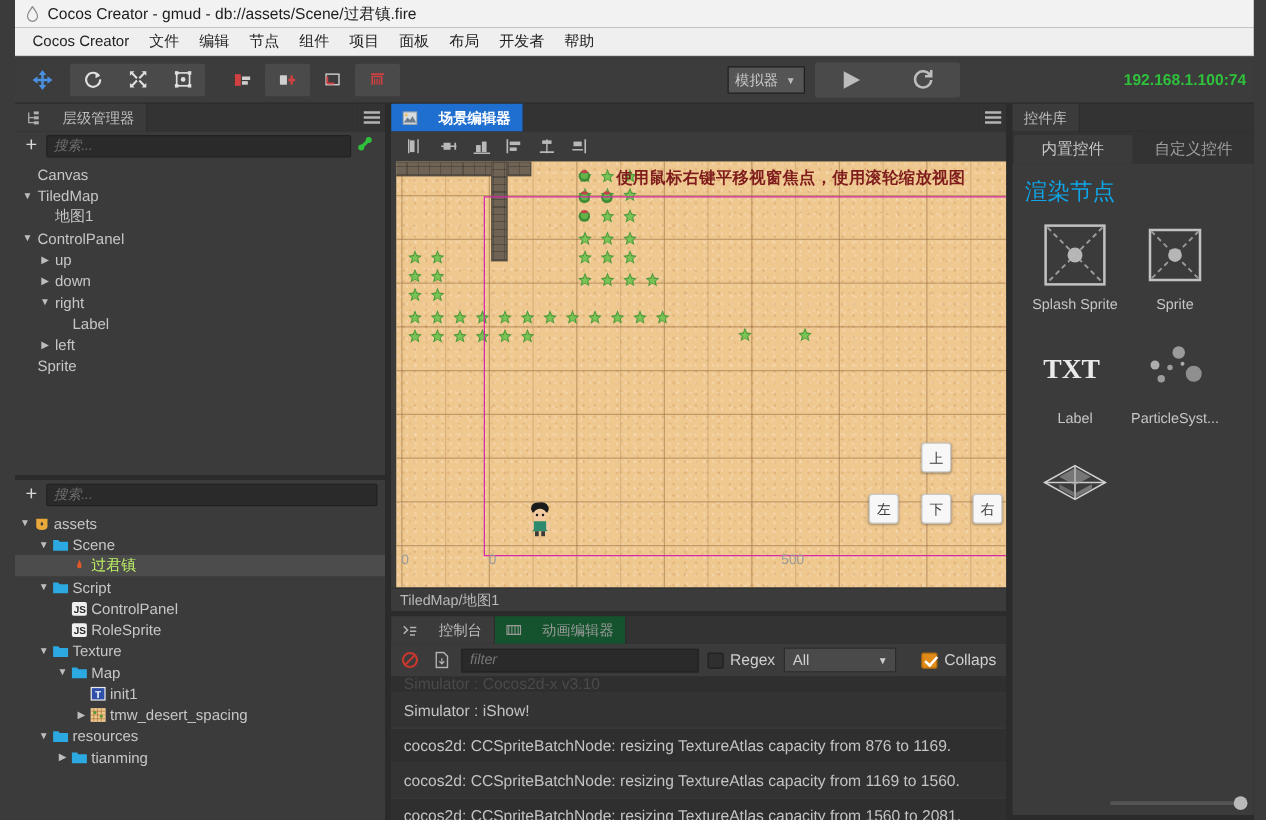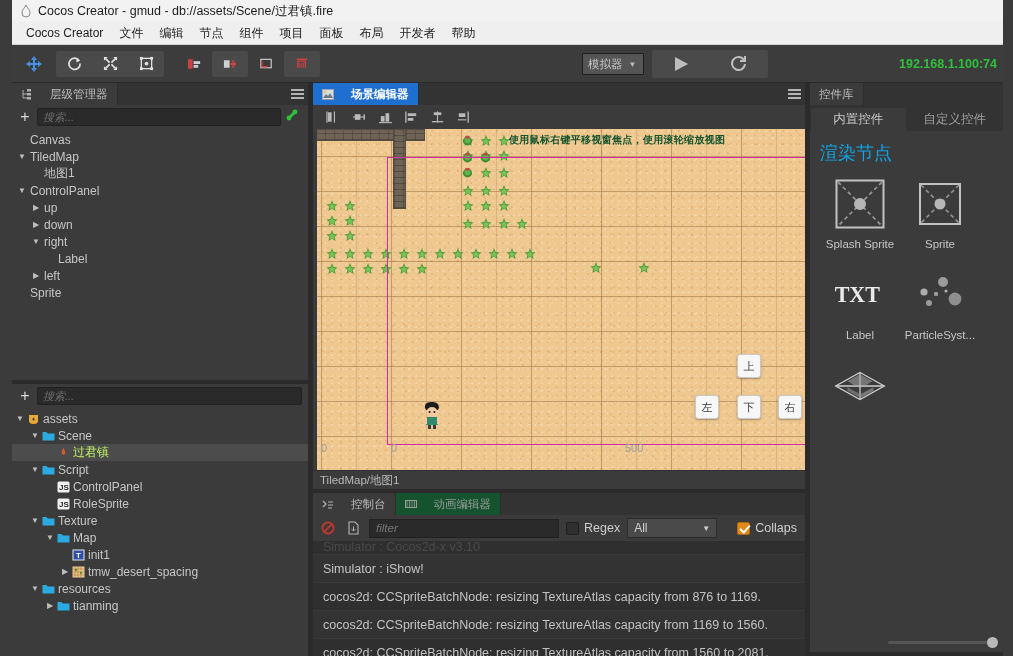--- a/index.html
+++ b/index.html
@@ -143,21 +143,21 @@
       radial-gradient(circle at 85% 15%, rgba(180,120,60,.18) 0 1px, transparent 1px);
     background-size: 7px 7px, 9px 9px, 11px 11px, 13px 13px;
   }
   .grid-lines { position: absolute; inset: 0; }
   .gl-v { position: absolute; top: 0; bottom: 0; width: 1px; background: rgba(140,100,60,.45); }
   .gl-h { position: absolute; left: 0; right: 0; height: 1px; background: rgba(140,100,60,.45); }
   .sel-rect {
     position: absolute; border: 1.5px solid #d628a8; pointer-events: none;
   }
   .hint-text {
-    position: absolute; left: 192px; top: 4px; font-size: 10px; color: #14532d;
+    position: absolute; left: 176px; top: 4px; font-size: 13px; color: #7f1d1d;
     font-weight: bold; white-space: nowrap; letter-spacing: .3px;
   }
   .ruler-label { position: absolute; font-size: 11px; color: #9b9b9b; }
 
   .wall { position: absolute; background: #6e6355; border: 1px solid #554c41; }
   .wall::after {
     content:''; position:absolute; inset:0;
     background-image: repeating-linear-gradient(0deg, rgba(0,0,0,.22) 0 1px, transparent 1px 6px),
                       repeating-linear-gradient(90deg, rgba(0,0,0,.18) 0 1px, transparent 1px 9px);
   }

